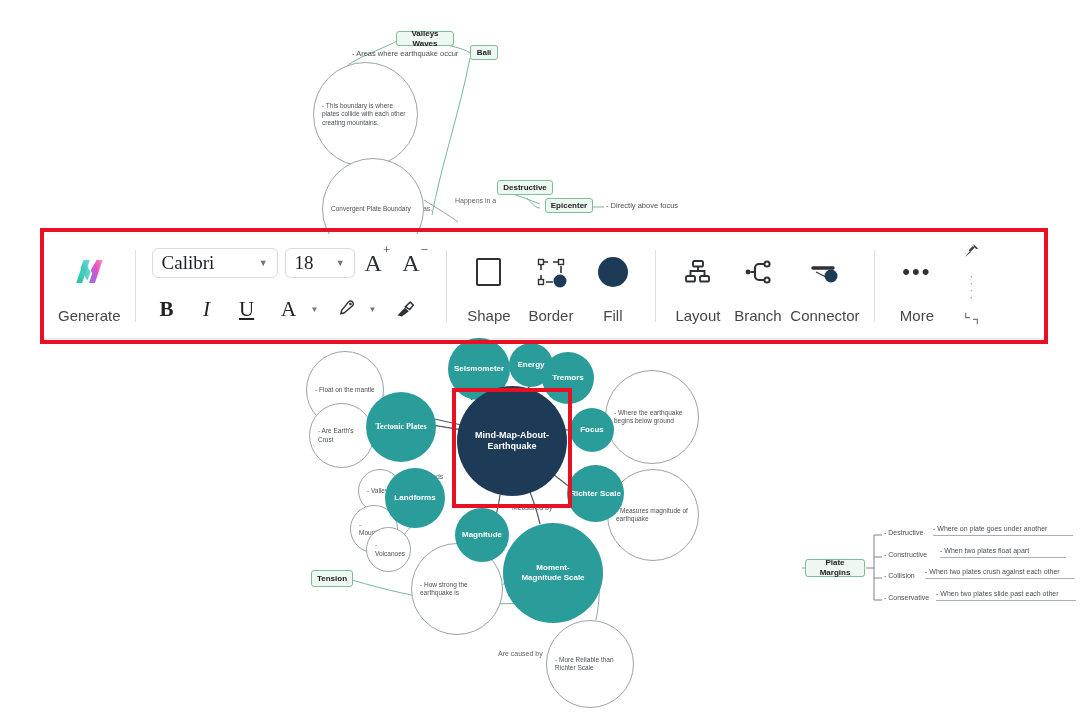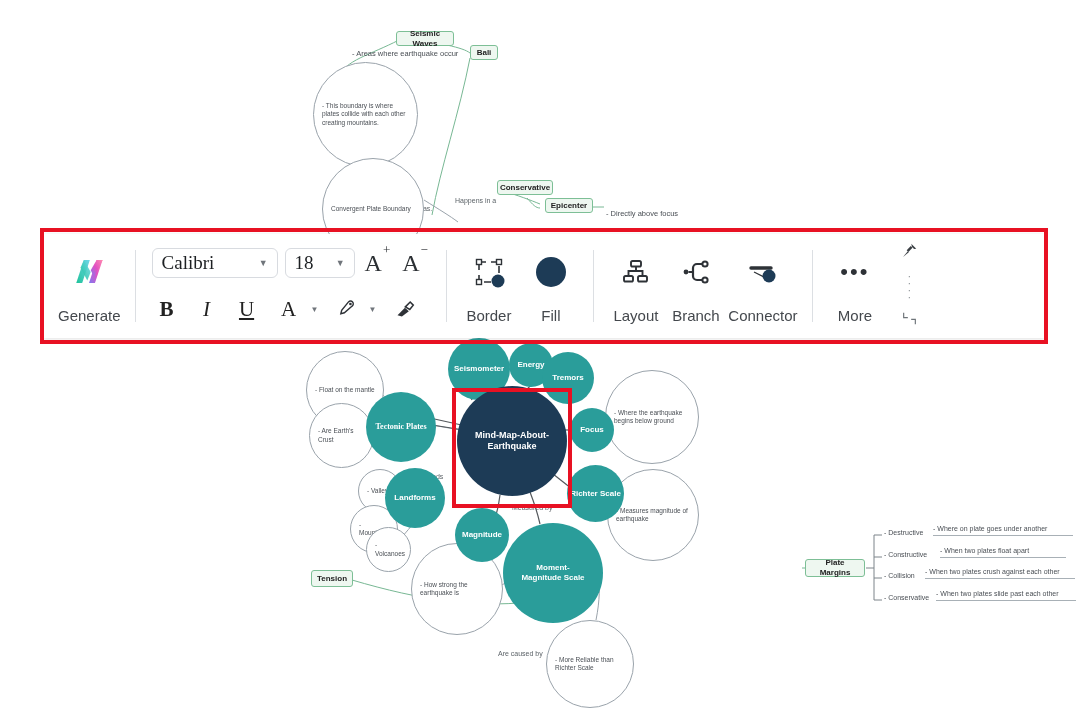--- a/index.html
+++ b/index.html
@@ -131,42 +131,42 @@
         <path d="M866,568 L874,568"></path>
         <path d="M874,535 L874,600"></path>
         <path d="M874,535 L882,535"></path>
         <path d="M874,557 L882,557"></path>
         <path d="M874,578 L882,578"></path>
         <path d="M874,600 L882,600"></path>
       </g>
     </svg>
 
     <div class="node tag-green" style="left:396px; top:31px; width:58px; height:15px; font-size:8px;">
-      <span>Seismic Waves</span>
+      <span>Valleys Waves</span>
     </div>
     <div class="node tag-green" style="left:470px; top:45px; width:28px; height:15px; font-size:8px;">
       <span>Bali</span>
     </div>
     <div class="node tag-green" style="left:497px; top:180px; width:56px; height:15px; font-size:8px;">
-      <span>Conservative</span>
+      <span>Destructive</span>
     </div>
     <div class="node tag-green" style="left:545px; top:198px; width:48px; height:15px; font-size:8px;">
       <span>Epicenter</span>
     </div>
     <div class="node tag-green" style="left:311px; top:570px; width:42px; height:17px; font-size:8px;">
       <span>Tension</span>
     </div>
     <div class="node tag-green" style="left:805px; top:559px; width:60px; height:18px; font-size:8px;">
       <span>Plate Margins</span>
     </div>
 
     <div class="node plain-label" style="left:352px; top:48px; width:150px; height:12px; font-size:7.5px; justify-content:flex-start;">
       <span>- Areas where earthquake occur</span>
     </div>
-    <div class="node plain-label" style="left:606px; top:208px; width:120px; height:12px; font-size:7.5px; justify-content:flex-start;text-align:center;">
+    <div class="node plain-label" style="left:606px; top:200px; width:120px; height:12px; font-size:7.5px; justify-content:flex-start;text-align:center;">
       <span>- Directly above focus</span>
     </div>
 
     <div class="node conn-label" style="left:455px; top:197px; font-size:7px;">
       <span>Happens in a</span>
     </div>
     <div class="node conn-label" style="left:512px; top:504px; font-size:7px;">
       <span>Measured by</span>
     </div>
     <div class="node conn-label" style="left:498px; top:650px; font-size:7px;">
@@ -342,20 +342,26 @@
           </div>
         </div>
       </div>
     </div>
 
     <div class="tb-sep"></div>
 
     <div class="tb-group" style="gap:6px;">
       <div class="tb-item">
         <div class="glyph">
+            <div class="sq-outline"></div>
+          </div>
+        <div class="cap">Shape</div>
+      </div>
+      <div class="tb-item">
+        <div class="glyph">
           <svg width="32" height="32" viewBox="0 0 32 32">
             <path d="M6 6 h20 v20 h-20 z" fill="none" stroke="#2e3237" stroke-width="1.6" stroke-dasharray="7 5"></path>
             <rect x="3.5" y="3.5" width="5" height="5" fill="#fff" stroke="#2e3237" stroke-width="1.4"></rect>
             <rect x="23.5" y="3.5" width="5" height="5" fill="#fff" stroke="#2e3237" stroke-width="1.4"></rect>
             <rect x="3.5" y="23.5" width="5" height="5" fill="#fff" stroke="#2e3237" stroke-width="1.4"></rect>
             <circle cx="25" cy="25" r="6.5" fill="#1d3b56"></circle>
           </svg>
         </div>
         <div class="cap">Border</div>
       </div>

